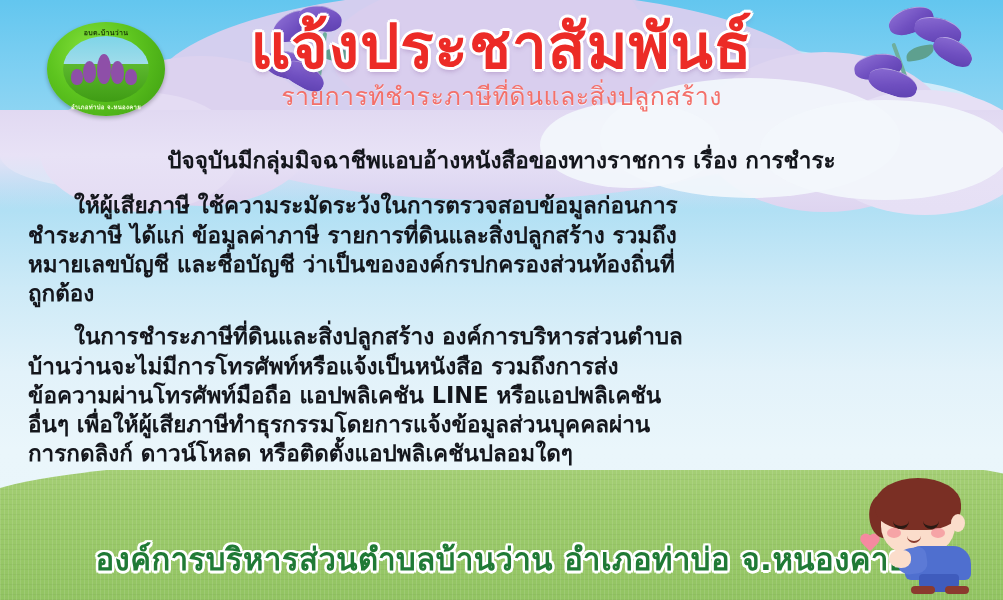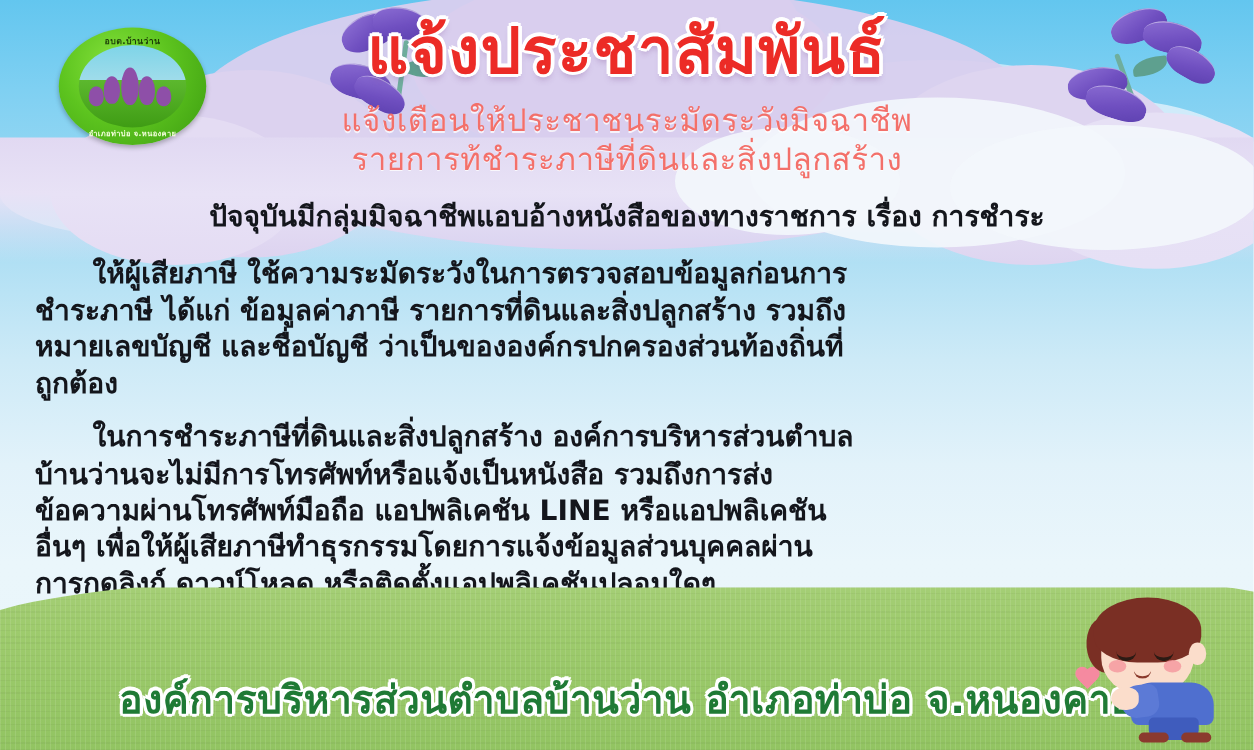--- a/index.html
+++ b/index.html
@@ -104,21 +104,21 @@
     position:absolute;background:#6fae9d;border-radius:3px;
   }
   .leaf{
     position:absolute;background:#5ea08f;border-radius:70% 10% 70% 10%;
   }
 
   
   .headline{
     position:absolute;left:0;right:0;top:16px;
     text-align:center;
-    font-size:51px;
+    font-size:62px;
     font-weight:bold;
     color:#ec2b26;
     letter-spacing:1px;
     line-height:1;
     text-shadow:
       -2px -2px 0 #fff, 2px -2px 0 #fff, -2px 2px 0 #fff, 2px 2px 0 #fff,
       -3px 0 0 #fff, 3px 0 0 #fff, 0 -3px 0 #fff, 0 3px 0 #fff,
       0 4px 5px rgba(120,70,140,.35);
   }
   .subheads{
@@ -136,21 +136,21 @@
   .body-wrap{
     position:absolute;left:28px;right:28px;top:146px;
     color:#14161c;
   }
   .para{
     font-size:22.5px;
     line-height:1.30;
     font-weight:bold;
     letter-spacing:0px;
   }
-  .p-intro{ text-align:center; margin:14px 0 16px 0;}
+  .p-intro{ text-align:center; margin:0 0 16px 0;}
   .p-intro .ln{display:block;}
   .p-body{ margin:0 0 14px 0; text-align:left;}
   .p-body .ln{display:block;}
   .indent{display:inline-block;width:46px;}
 
   
   .grass{
     position:absolute;left:0;bottom:0;width:1003px;height:130px;
     overflow:hidden;
   }
@@ -297,21 +297,20 @@
         <div class="lf" style="left:42px;top:8px;width:13px;height:23px;"></div>
         <div class="lf" style="left:56px;top:16px;width:12px;height:16px;"></div>
       </div>
     </div>
     <div class="logo-bot-txt">อำเภอท่าบ่อ จ.หนองคาย</div>
   </div>
 
   <div class="headline">แจ้งประชาสัมพันธ์</div>
 
   <div class="subheads">
-    <div>แจ้งเตือนให้ประชาชนระมัดระวังมิจฉาชีพ</div>
     <div>รายการท้ชำระภาษีที่ดินและสิ่งปลูกสร้าง</div>
   </div>
 
   <div class="body-wrap">
 
     <div class="para p-intro">
       <span class="ln">ปัจจุบันมีกลุ่มมิจฉาชีพแอบอ้างหนังสือของทางราชการ เรื่อง การชำระ</span>
     </div>
 
     <div class="para p-body">

